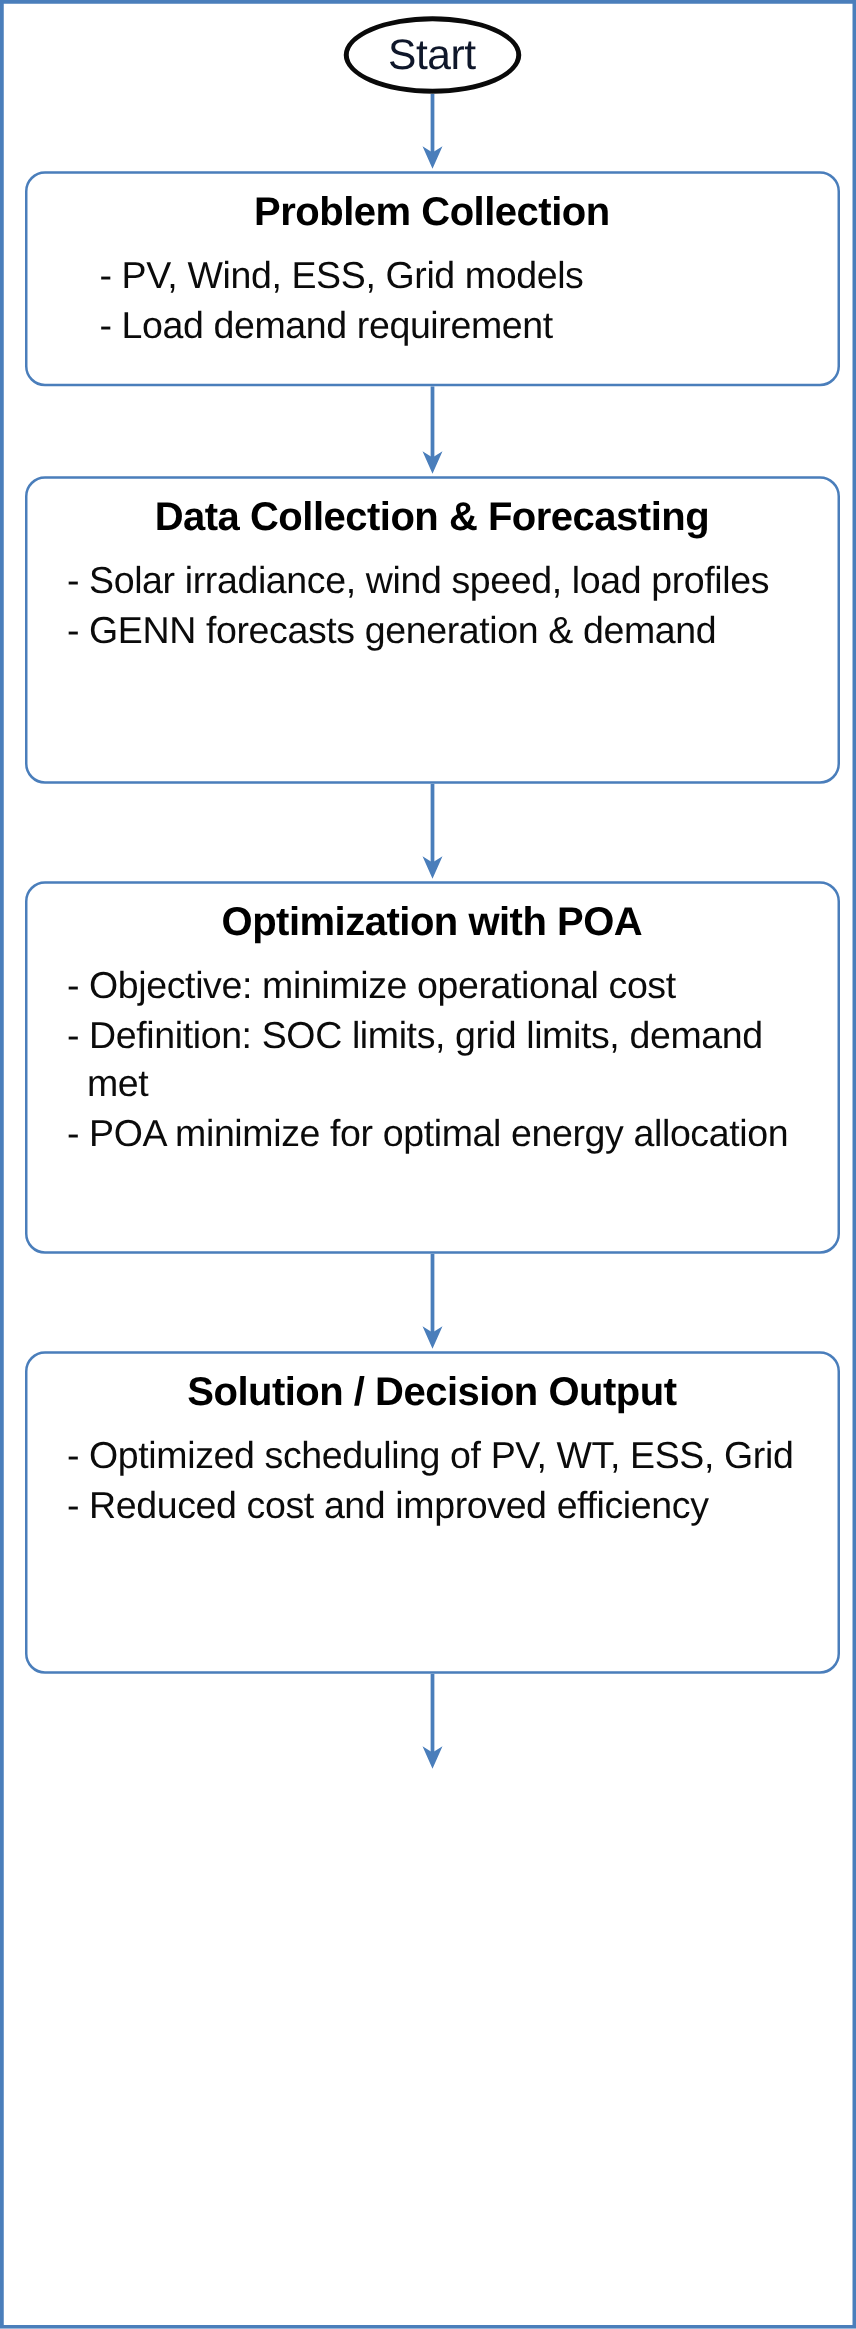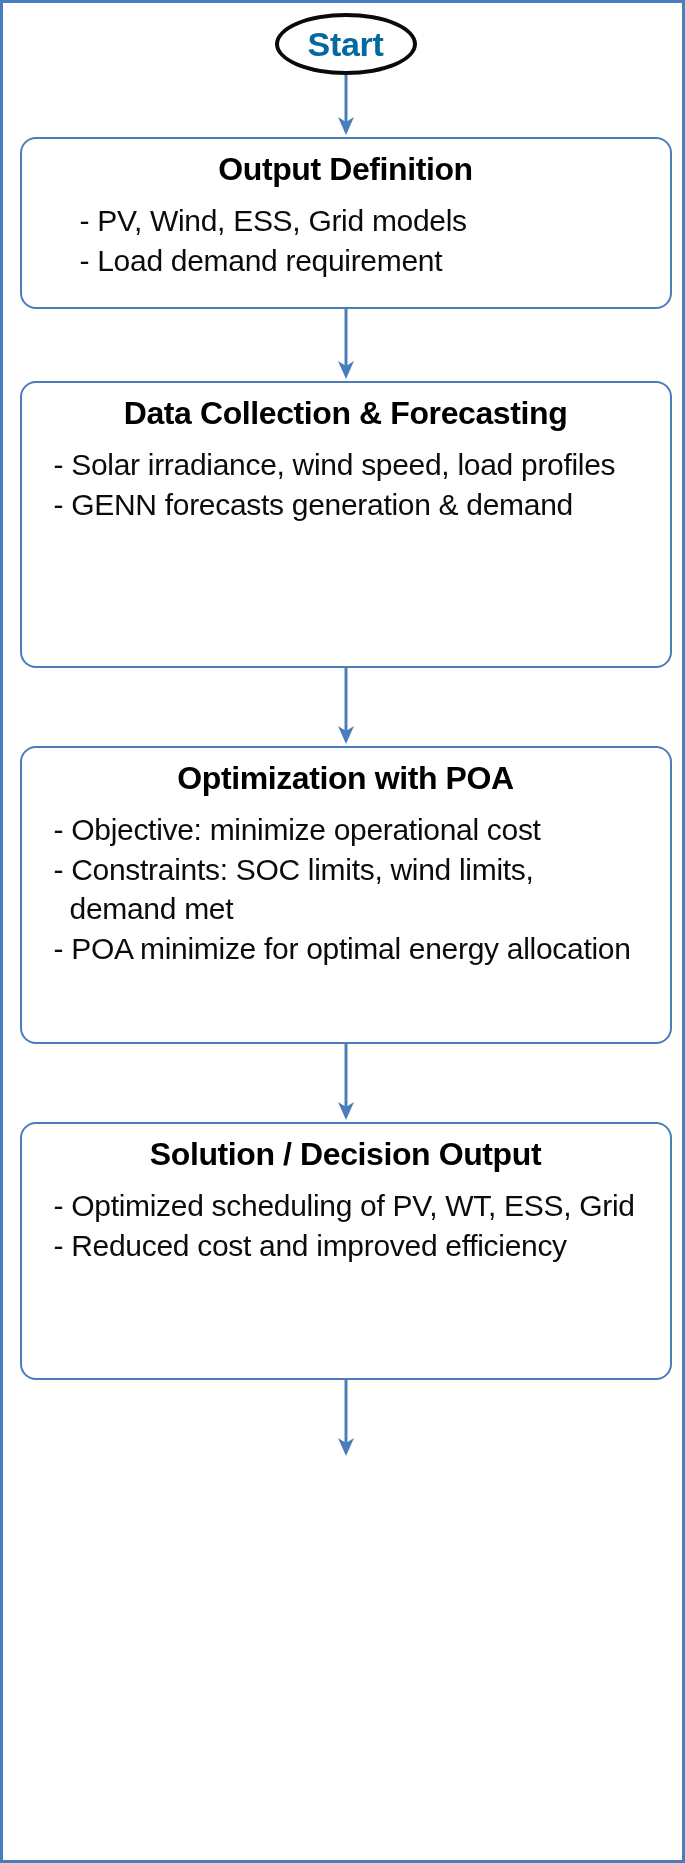--- a/index.html
+++ b/index.html
@@ -35,23 +35,23 @@
     box-sizing: border-box;
     border: 4px solid #0a0a0a;
     border-radius: 50%;
     background: #ffffff;
     display: flex;
     align-items: center;
     justify-content: center;
     text-align: center;
   }
   .terminator .term-label {
-    font-weight: bold;
+    font-weight: normal;
     font-size: 34px;
-    color: #0369a1;
+    color: #0f172a;
     letter-spacing: -0.3px;
     line-height: 1;
   }
   #start-node {
     width: 142px;
     height: 62px;
     margin-top: 10px;
   }
   #end-node {
     width: 142px;
@@ -114,50 +114,50 @@
     <div class="terminator" id="start-node">
       <span class="term-label">Start</span>
     </div>
 
     <svg class="connector" width="30" height="62" viewBox="0 0 30 62">
       <line x1="15" y1="0" x2="15" y2="48" stroke="#4A7EBB" stroke-width="3"></line>
       <path d="M15 60 L7 42 L15 47 L23 42 Z" fill="#4A7EBB"></path>
     </svg>
 
     <div class="process-box" style="height:172px;">
-      <div class="box-title">Output Definition</div>
+      <div class="box-title">Problem Collection</div>
       <ul class="bullet-list indent-center">
         <li class="bullet-item">- PV, Wind, ESS, Grid models</li>
         <li class="bullet-item">- Load demand requirement</li>
       </ul>
     </div>
 
     <svg class="connector" width="30" height="72" viewBox="0 0 30 72">
       <line x1="15" y1="0" x2="15" y2="58" stroke="#4A7EBB" stroke-width="3"></line>
       <path d="M15 70 L7 52 L15 57 L23 52 Z" fill="#4A7EBB"></path>
     </svg>
 
-    <div class="process-box" style="height:287px;">
+    <div class="process-box" style="height:246px;">
       <div class="box-title">Data Collection &amp; Forecasting</div>
       <ul class="bullet-list indent-tight">
         <li class="bullet-item">- Solar irradiance, wind speed, load profiles</li>
         <li class="bullet-item">- GENN forecasts generation &amp; demand</li>
       </ul>
     </div>
 
     <svg class="connector" width="30" height="78" viewBox="0 0 30 78">
       <line x1="15" y1="0" x2="15" y2="64" stroke="#4A7EBB" stroke-width="3"></line>
       <path d="M15 76 L7 58 L15 63 L23 58 Z" fill="#4A7EBB"></path>
     </svg>
 
     <div class="process-box" style="height:298px;">
       <div class="box-title">Optimization with POA</div>
       <ul class="bullet-list indent-tight">
         <li class="bullet-item">- Objective: minimize operational cost</li>
-        <li class="bullet-item">- Constraints: SOC limits, wind limits, demand met</li>
+        <li class="bullet-item">- Definition: SOC limits, grid limits, demand met</li>
         <li class="bullet-item">- POA minimize for optimal energy allocation</li>
       </ul>
     </div>
 
     <svg class="connector" width="30" height="78" viewBox="0 0 30 78">
       <line x1="15" y1="0" x2="15" y2="64" stroke="#4A7EBB" stroke-width="3"></line>
       <path d="M15 76 L7 58 L15 63 L23 58 Z" fill="#4A7EBB"></path>
     </svg>
 
     <div class="process-box" style="height:258px;">

